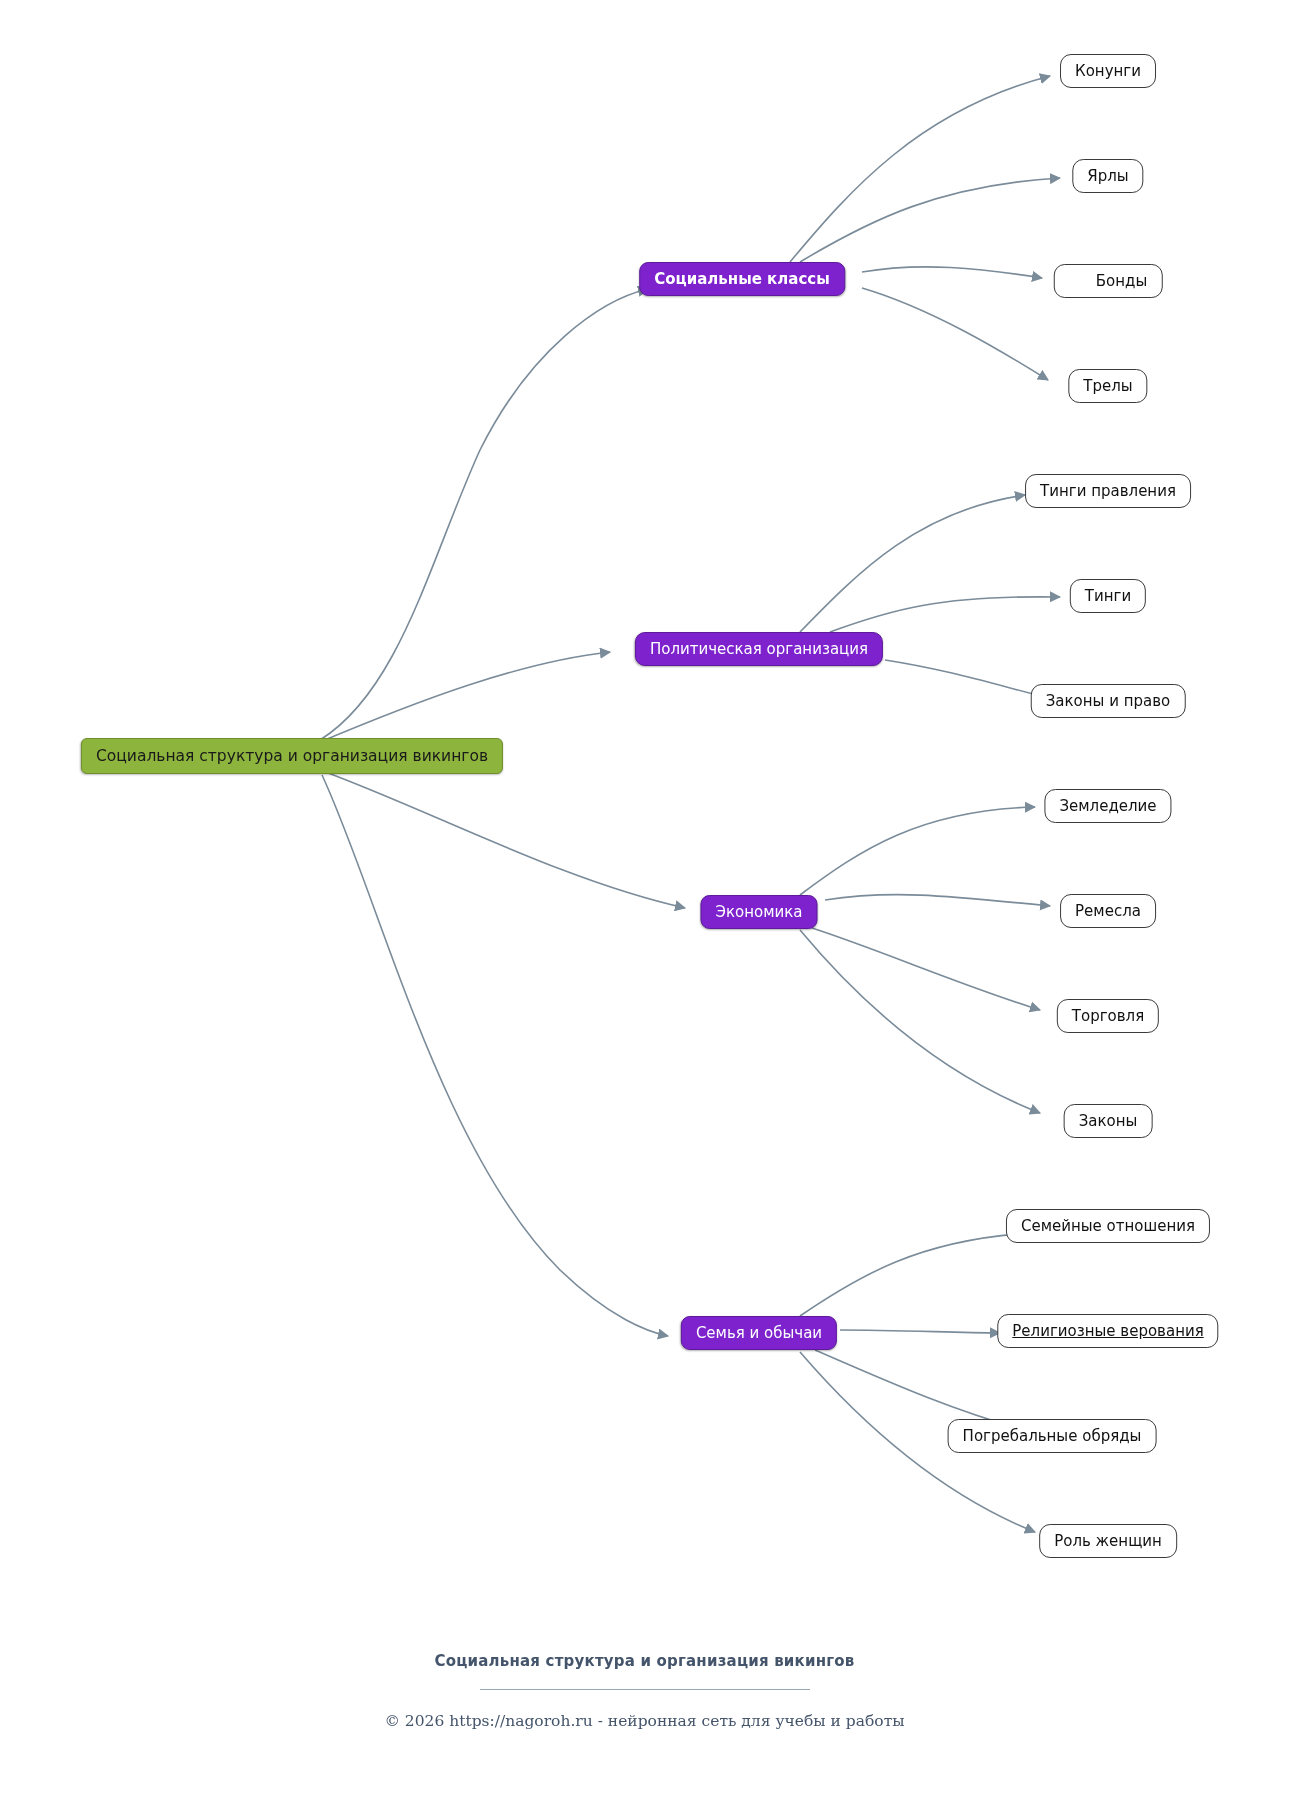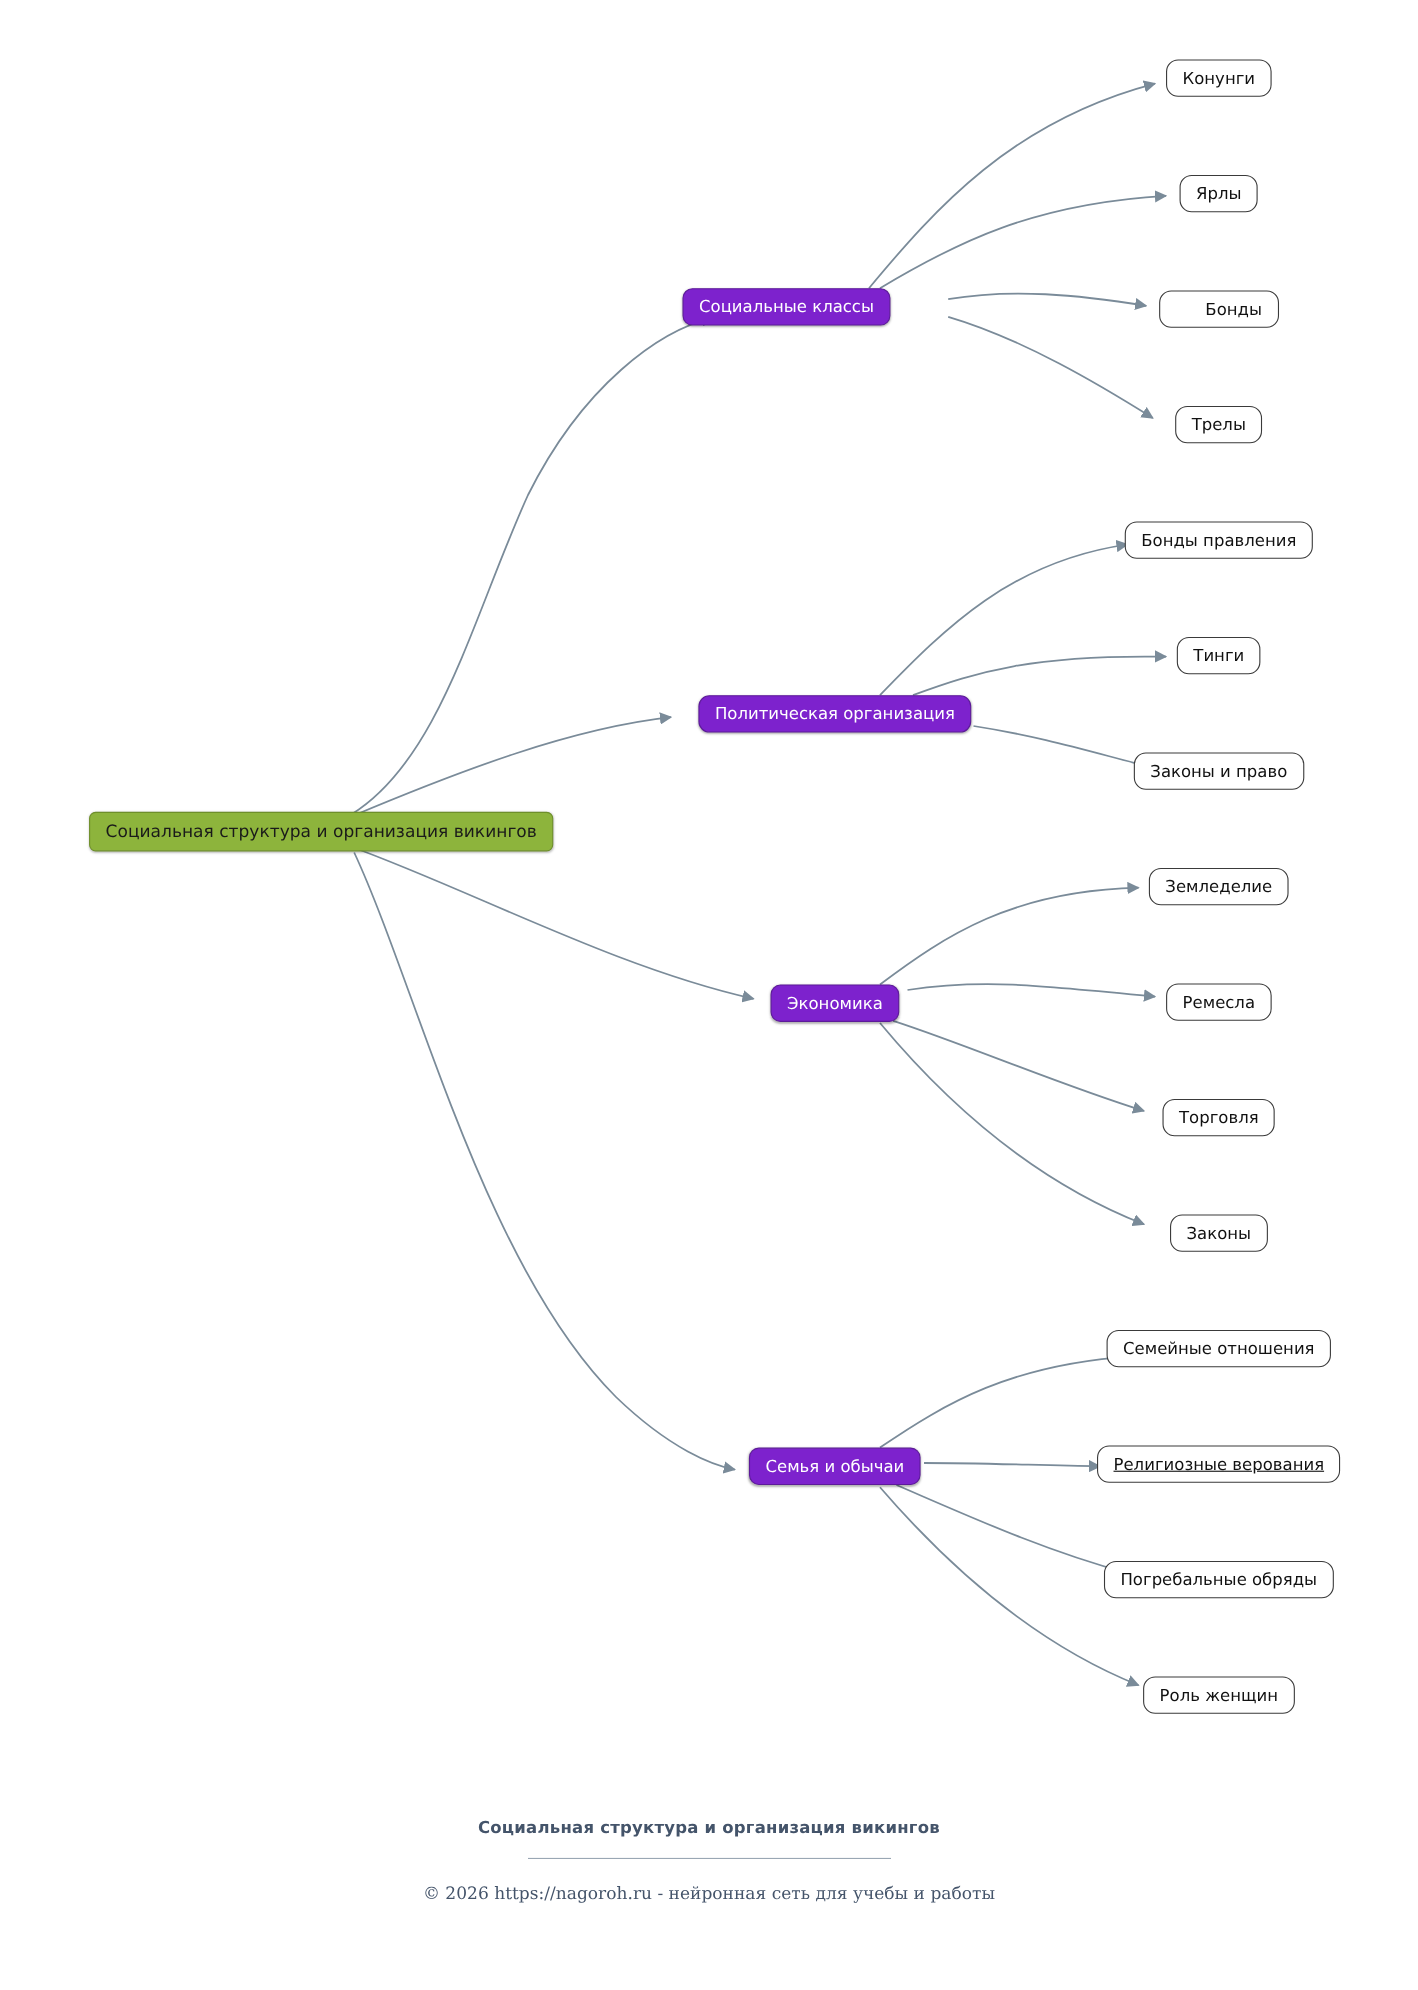--- a/index.html
+++ b/index.html
@@ -127,41 +127,41 @@
   <path class="edge" d="M 800 1316 C 860 1275 920 1240 1030 1233" marker-end="url(#arrow)"></path>
   <path class="edge" d="M 840 1330 C 890 1330 940 1332 1000 1333" marker-end="url(#arrow)"></path>
   <path class="edge" d="M 815 1350 C 880 1378 950 1410 1025 1430" marker-end="url(#arrow)"></path>
   <path class="edge" d="M 800 1352 C 850 1410 930 1490 1035 1532" marker-end="url(#arrow)"></path>
 </svg>
 
 <div class="node node-root" style="left:292px; top:756px;">
   <span>Социальная структура и организация викингов</span>
 </div>
 
-<div class="node node-branch" style="left:715px; top:279px;">
+<div class="node node-branch" style="left:742px; top:279px;font-weight:bold;">
   <span>Социальные классы</span>
 </div>
 <div class="node node-leaf" style="left:1108px; top:71px;">
   <span>Конунги</span>
 </div>
 <div class="node node-leaf" style="left:1108px; top:176px;">
   <span>Ярлы</span>
 </div>
 <div class="node node-leaf" style="left:1108px; top:281px;padding-left:41px;">
   <span>Бонды</span>
 </div>
 <div class="node node-leaf" style="left:1108px; top:386px;">
   <span>Трелы</span>
 </div>
 
 <div class="node node-branch" style="left:759px; top:649px;border-radius:10px;">
   <span>Политическая организация</span>
 </div>
 <div class="node node-leaf" style="left:1108px; top:491px;">
-  <span>Бонды правления</span>
+  <span>Тинги правления</span>
 </div>
 <div class="node node-leaf" style="left:1108px; top:596px;">
   <span>Тинги</span>
 </div>
 <div class="node node-leaf" style="left:1108px; top:701px;">
   <span>Законы и право</span>
 </div>
 
 <div class="node node-branch" style="left:759px; top:912px;">
   <span>Экономика</span>
@@ -181,21 +181,21 @@
 
 <div class="node node-branch" style="left:759px; top:1333px;">
   <span>Семья и обычаи</span>
 </div>
 <div class="node node-leaf" style="left:1108px; top:1226px;">
   <span>Семейные отношения</span>
 </div>
 <div class="node node-leaf" style="left:1108px; top:1331px;text-decoration:underline;">
   <span>Религиозные верования</span>
 </div>
-<div class="node node-leaf" style="left:1108px; top:1436px;">
+<div class="node node-leaf" style="left:1052px; top:1436px;">
   <span>Погребальные обряды</span>
 </div>
 <div class="node node-leaf" style="left:1108px; top:1541px;">
   <span>Роль женщин</span>
 </div>
 
 <div class="footer footer-title">Социальная структура и организация викингов</div>
 <div class="footer-rule"></div>
 <div class="footer footer-copy">© 2026 https://nagoroh.ru - нейронная сеть для учебы и работы</div>
 

